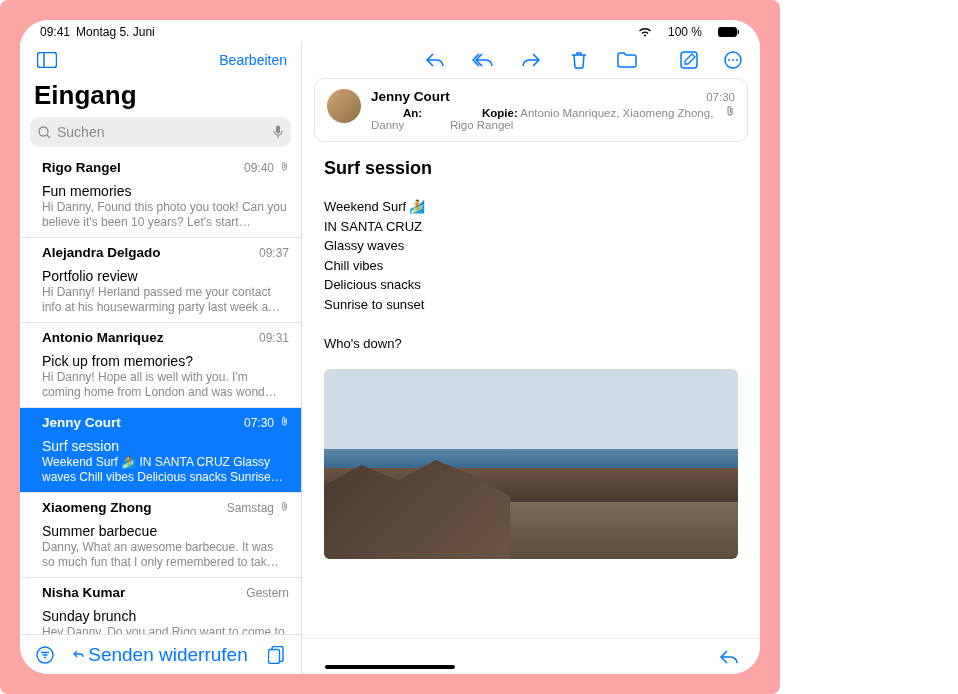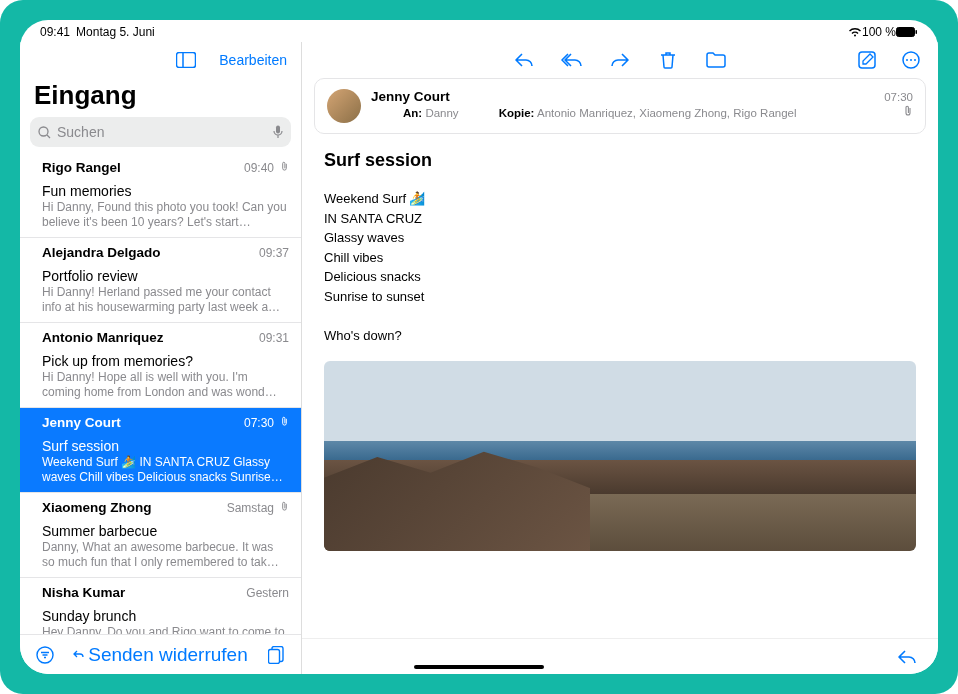--- a/index.html
+++ b/index.html
@@ -4,24 +4,24 @@
   <style>
     * { margin: 0; padding: 0; box-sizing: border-box; }
     body {
       font-family: -apple-system, BlinkMacSystemFont, "Helvetica Neue", sans-serif;
       background: #fff;
       width: 958px;
       height: 694px;
       overflow: hidden;
     }
     .device-frame {
-      width: 958px;
+      width: 780px;
       height: 694px;
-      background: #14b8a6;
-      border-radius: 23px;
+      background: #fca5a5;
+      border-radius: 8px;
       padding: 20px;
       position: relative;
     }
     .screen {
       width: 100%;
       height: 100%;
       background: #fff;
       border-radius: 28px;
       overflow: hidden;
       display: flex;
@@ -32,40 +32,40 @@
       height: 22px;
       display: flex;
       justify-content: space-between;
       align-items: center;
       padding: 2px 20px 0;
       font-size: 12px;
       font-weight: 500;
       color: #000;
     }
     .status-left { display: flex; gap: 6px; }
-    .status-right { display: flex; align-items: center; gap: 0; }
+    .status-right { display: flex; align-items: center; gap: 16px; }
     .wifi-icon, .battery-icon { display: inline-flex; align-items: center; }
     .main-content {
       flex: 1;
       display: flex;
       overflow: hidden;
     }
     .sidebar {
       width: 282px;
       border-right: 1px solid #ddd;
       display: flex;
       flex-direction: column;
       background: #f8f8f8;
       background: linear-gradient(to bottom, #fff 0%, #fff 100%);
     }
     .sidebar-toolbar {
       height: 36px;
       display: flex;
       align-items: center;
-      justify-content: flex-end;
+      justify-content: space-between;
       padding: 0 14px;
       gap: 20px;
     }
     .icon-btn {
       color: #007aff;
       display: inline-flex;
       align-items: center;
       justify-content: center;
       width: 26px;
       height: 26px;

